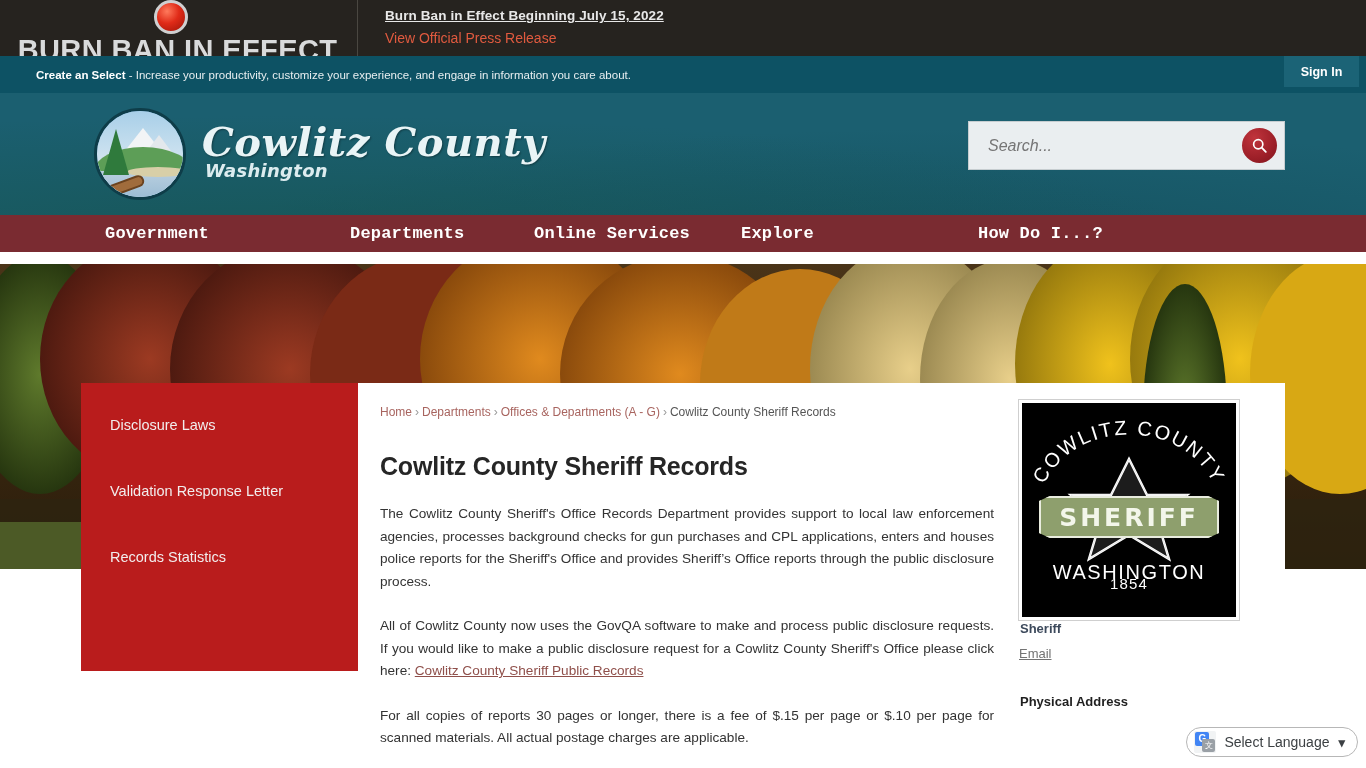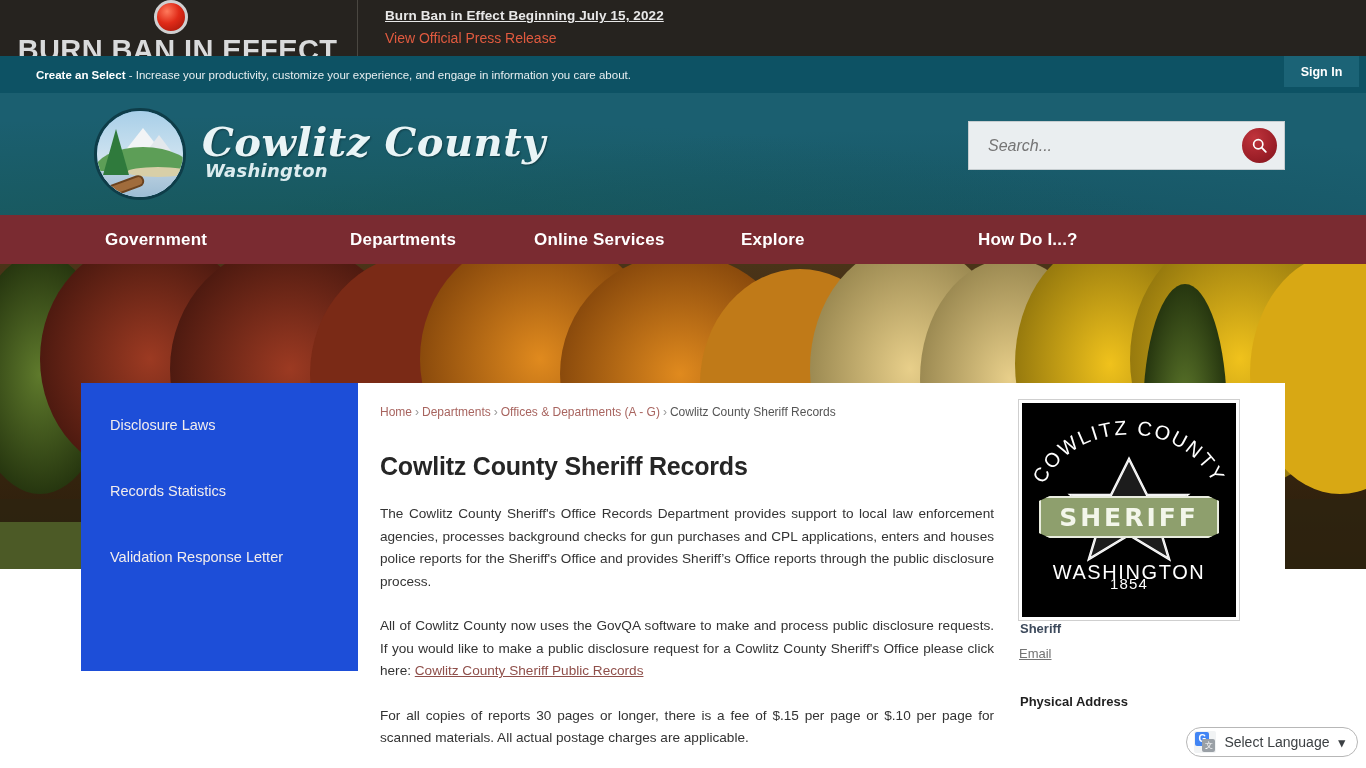--- a/index.html
+++ b/index.html
@@ -174,23 +174,23 @@
     position: absolute; right: 7px; top: 6px;
     width: 35px; height: 35px; border-radius: 50%;
     background: radial-gradient(circle at 35% 28%, #c0343c 0%, #9d1f28 60%, #7d151d 100%);
     border: none; cursor: pointer;
     display: flex; align-items: center; justify-content: center;
   }
 
   
   .navbar {
     position: absolute; top: 215px; left: 0;
-    width: 1366px; height: 49px;
+    width: 1366px; height: 37px;
     background: #7a2b31;
-    display: flex; align-items: center;
+    display: flex; align-items: center; font-family: Liberation Mono, monospace;
   }
   .nav-items {
     display: flex; align-items: center;
     width: 1245px; margin-left: 105px;
   }
   .nav-item {
     color: #ffffff; font-size: 17px; font-weight: bold;
     cursor: pointer; white-space: nowrap;
     letter-spacing: .2px;
   }
@@ -210,21 +210,21 @@
 
   
   .content-wrap {
     position: absolute; top: 383px; left: 81px;
     width: 1204px; height: 385px;
     z-index: 5;
   }
   .sidebar {
     position: absolute; left: 0; top: 0;
     width: 277px; height: 288px;
-    background: #1d4ed8;
+    background: #b91c1c;
     padding-top: 34px;
   }
   .side-link {
     display: block;
     color: #f2eded; font-size: 14.5px;
     padding: 0 0 0 29px;
     margin-bottom: 50px;
     text-decoration: none;
     cursor: pointer;
   }
@@ -469,22 +469,22 @@
     <ellipse cx="1185" cy="150" rx="42" ry="130" fill="url(#t5)"></ellipse>
     <rect x="0" y="235" width="1366" height="70" fill="#2e2410" opacity="0.75"></rect>
     <rect x="0" y="258" width="180" height="47" fill="#4c5a26"></rect>
   </svg>
 </div>
 
 <div class="content-wrap">
 
   <aside class="sidebar">
     <a class="side-link" href="#">Disclosure Laws</a>
+    <a class="side-link" href="#">Validation Response Letter</a>
     <a class="side-link" href="#">Records Statistics</a>
-    <a class="side-link" href="#">Validation Response Letter</a>
   </aside>
 
   <div class="main-panel">
 
     <div class="main-col">
       <div class="breadcrumb">
         <a href="#">Home</a><span class="sep">›</span><a href="#">Departments</a><span class="sep">›</span><a href="#">Offices &amp; Departments (A - G)</a><span class="sep">›</span><span class="current">Cowlitz County Sheriff Records</span>
       </div>
 
       <h1 class="page-title">Cowlitz County Sheriff Records</h1>

